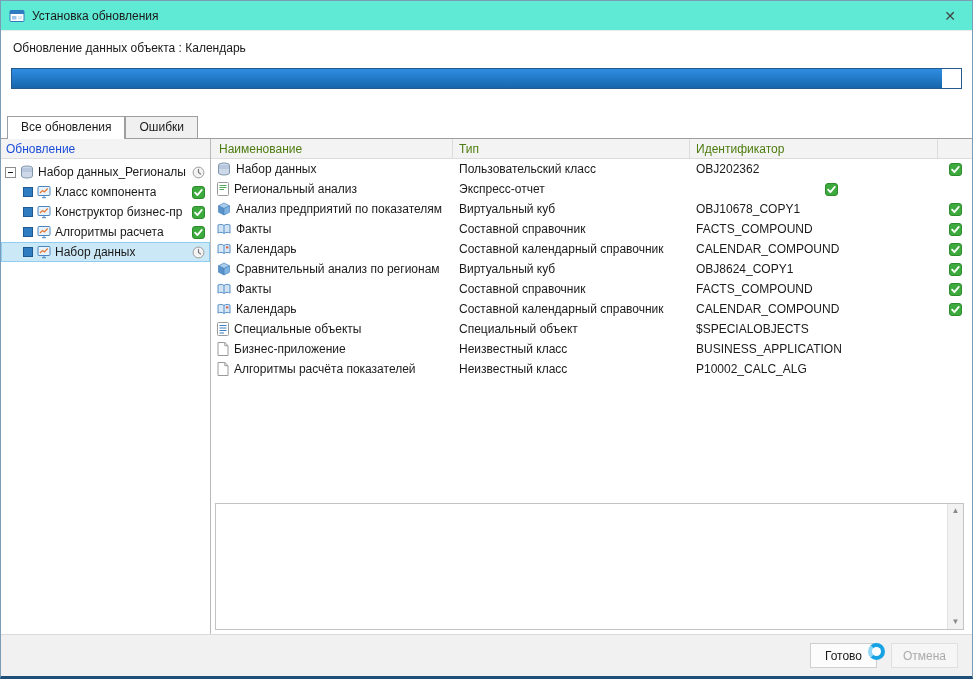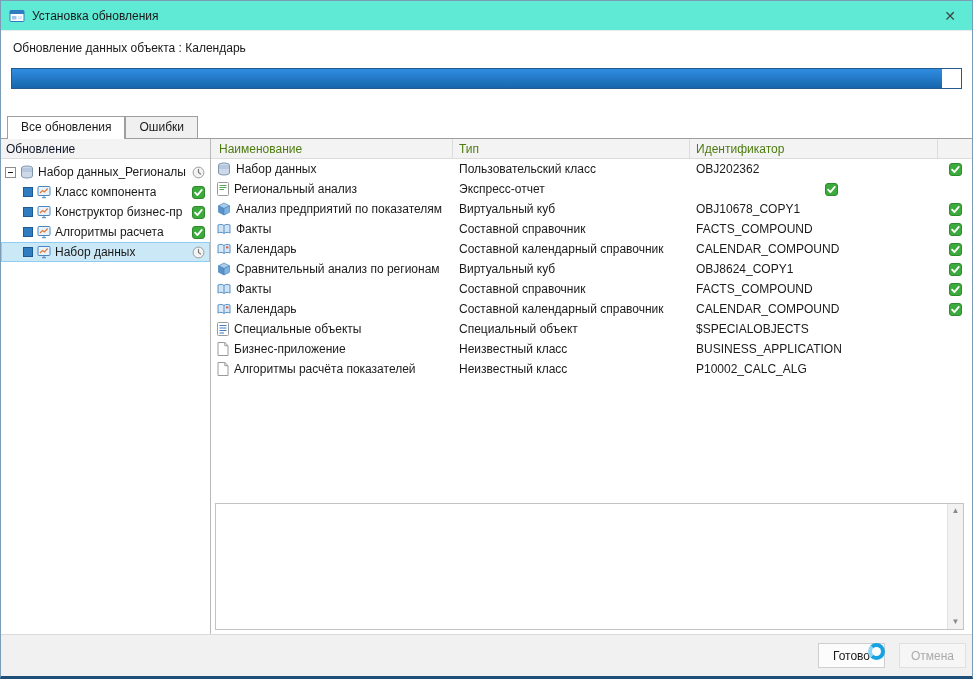--- a/index.html
+++ b/index.html
@@ -30,21 +30,21 @@
     border-bottom:1px solid #9e9e9e; }
   .tab { padding:3px 13px 4px 13px; border:1px solid #9e9e9e; border-bottom:none;
     background:#f0f0f0; margin-right:0; cursor:pointer; }
   .tab.active { background:#fff; margin-bottom:-1px; padding-bottom:5px; }
 
   
   .main { flex:1 1 auto; min-height:0; display:flex; background:#fff; }
   .left-panel { width:210px; flex:0 0 210px; border-right:1px solid #b9b9b9;
     display:flex; flex-direction:column; overflow:hidden; }
   .panel-header { height:20px; flex:0 0 20px; background:#f3f3f3; border-bottom:1px solid #dcdcdc;
-    display:flex; align-items:center; padding:0 5px; color:#0f172a; }
+    display:flex; align-items:center; padding:0 5px; color:#1d4ed8; }
   .tree { flex:1; overflow:hidden; padding-top:3px; }
   .tree-item { height:20px; display:flex; align-items:center; gap:4px; padding-right:5px;
     white-space:nowrap; cursor:default; }
   .tree-item .label { overflow:hidden; }
   .tree-item.selected { background:#cbe8f6; outline:1px solid #8ecdf0; outline-offset:-1px; }
   .tree-item .status { margin-left:auto; display:inline-flex; }
   .icon { display:inline-flex; align-items:center; justify-content:center; flex:0 0 auto; }
 
   .right-panel { flex:1 1 auto; min-width:0; display:flex; flex-direction:column; }
   .table-header { display:flex; height:20px; flex:0 0 20px; background:#f3f3f3; border-bottom:1px solid #dcdcdc; }
@@ -68,21 +68,21 @@
   .msg-scrollbar { width:16px; flex:0 0 16px; background:#f2f2f2; border-left:1px solid #e2e2e2;
     display:flex; flex-direction:column; justify-content:space-between; align-items:center;
     padding:2px 0; color:#8a8a8a; }
   .arr { font-size:8px; line-height:10px; cursor:pointer; }
   .arr-up::before { content:"▲"; }
   .arr-down::before { content:"▼"; }
 
   
   .footer { flex:0 0 42px; background:#f1f1f1; border-top:1px solid #dadada;
     display:flex; align-items:center; justify-content:flex-end; gap:14px;
-    padding-right:6px; position:relative; }
+    padding-right:14px; position:relative; }
   .btn { min-width:67px; height:25px; border:1px solid #cfcfcf; background:#fcfcfc;
     font-family:inherit; font-size:12px; color:#1a1a1a; cursor:pointer; }
   .btn.disabled { color:#ababab; background:#f6f6f6; border-color:#e0e0e0; cursor:default; }
   .spinner { position:absolute; right:87px; top:8px; width:17px; height:17px;
     border:4px solid #17a2e3; border-left-color:#8ed5f6; border-radius:50%;
     background:#fff; z-index:2; }
 </style>
 </head>
 <body>
 

